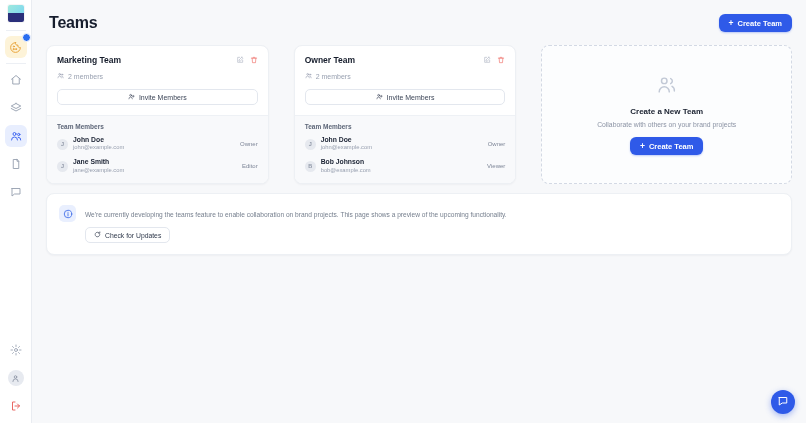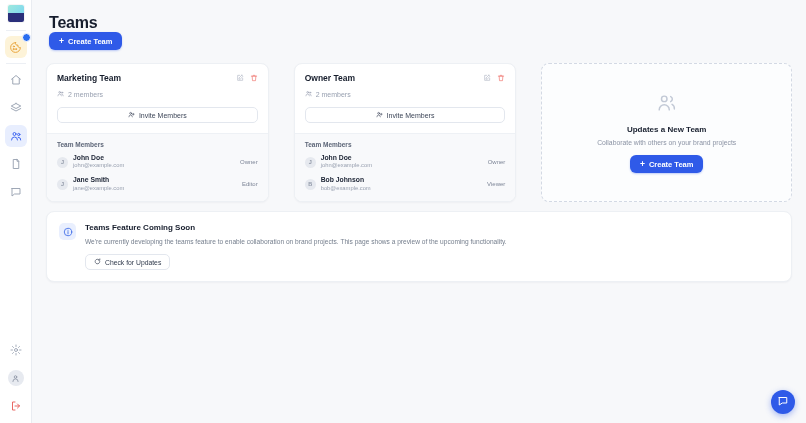--- a/index.html
+++ b/index.html
@@ -46,21 +46,21 @@
   }
   .sb-gap { flex: 1; }
   .sb-avatar {
     width: 16px; height: 16px; border-radius: 50%;
     background: #e7eaf0; display:flex; align-items:center; justify-content:center;
     color:#8b93a3;
   }
 
   
   .main { flex: 1; height: 423px; overflow: hidden; padding: 14px 14px 0 14px; }
-  .page-head { display: flex; align-items: flex-start; justify-content: space-between; padding: 0 0 0 3px; flex-direction: column; }
+  .page-head { display: flex; align-items: flex-start; justify-content: space-between; padding: 0 0 0 3px; }
   .page-title { font-size: 16px; font-weight: 700; letter-spacing: -0.2px; color: #161d2d; }
   .page-sub { font-size: 7.5px; color: #7b8499; margin-top: 4px; }
   .btn-primary {
     background: #2f5ae8; color: #fff; border: none;
     border-radius: 6px; height: 18px; padding: 0 10px;
     font-size: 7.5px; font-weight: 600;
     display: inline-flex; align-items: center; gap: 4px;
     font-family: "Liberation Sans", sans-serif;
     box-shadow: 0 1px 2px rgba(47,90,232,0.30);
   }
@@ -393,39 +393,38 @@
 
       <section class="card-new">
         <div class="cn-icon">
           <svg width="22" height="22" viewBox="0 0 24 24" fill="none" stroke="currentColor" stroke-width="1.6" stroke-linecap="round" stroke-linejoin="round">
             <circle cx="9" cy="7.5" r="3"></circle>
               <path d="M3.5 19.5a5.5 5.5 0 0 1 11 0"></path>
             <path d="M16 5a3 3 0 0 1 0 5.5"></path>
               <path d="M17.5 13.5a5 5 0 0 1 2.5 5"></path>
           </svg>
         </div>
-        <div class="cn-title">Updates a New Team</div>
+        <div class="cn-title">Create a New Team</div>
         <div class="cn-sub">Collaborate with others on your brand projects</div>
         <button class="btn-primary cn-btn">
           <span class="plus">+</span>
           <span>Create Team</span>
         </button>
       </section>
     </div>
 
     <section class="notice">
       <div class="notice-ico">
         <svg width="10" height="10" viewBox="0 0 24 24" fill="none" stroke="currentColor" stroke-width="2" stroke-linecap="round">
           <circle cx="12" cy="12" r="9"></circle>
             <path d="M12 11v5.5"></path>
             <path d="M12 7.8v.2"></path>
         </svg>
       </div>
       <div>
-        <div class="n-title">Teams Feature Coming Soon</div>
         <div class="n-body">We're currently developing the teams feature to enable collaboration on brand projects. This page shows a preview of the upcoming functionality.</div>
         <button class="btn-ghost">
           <span>
             <svg width="7" height="7" viewBox="0 0 24 24" fill="none" stroke="currentColor" stroke-width="2.2" stroke-linecap="round" stroke-linejoin="round">
               <path d="M20 12a8 8 0 1 1-2.4-5.7"></path>
                 <path d="M20 3v4.5h-4.5"></path>
             </svg>
           </span>
           <span>Check for Updates</span>
         </button>

